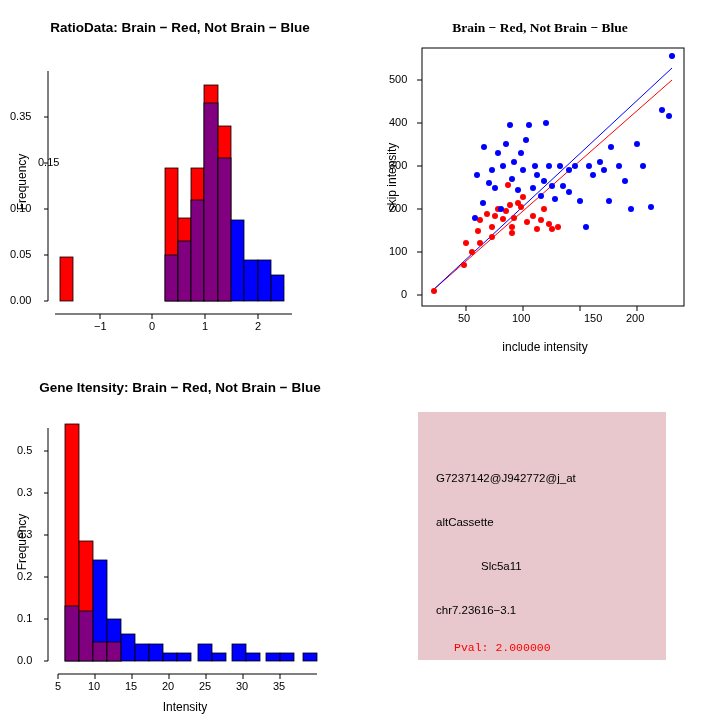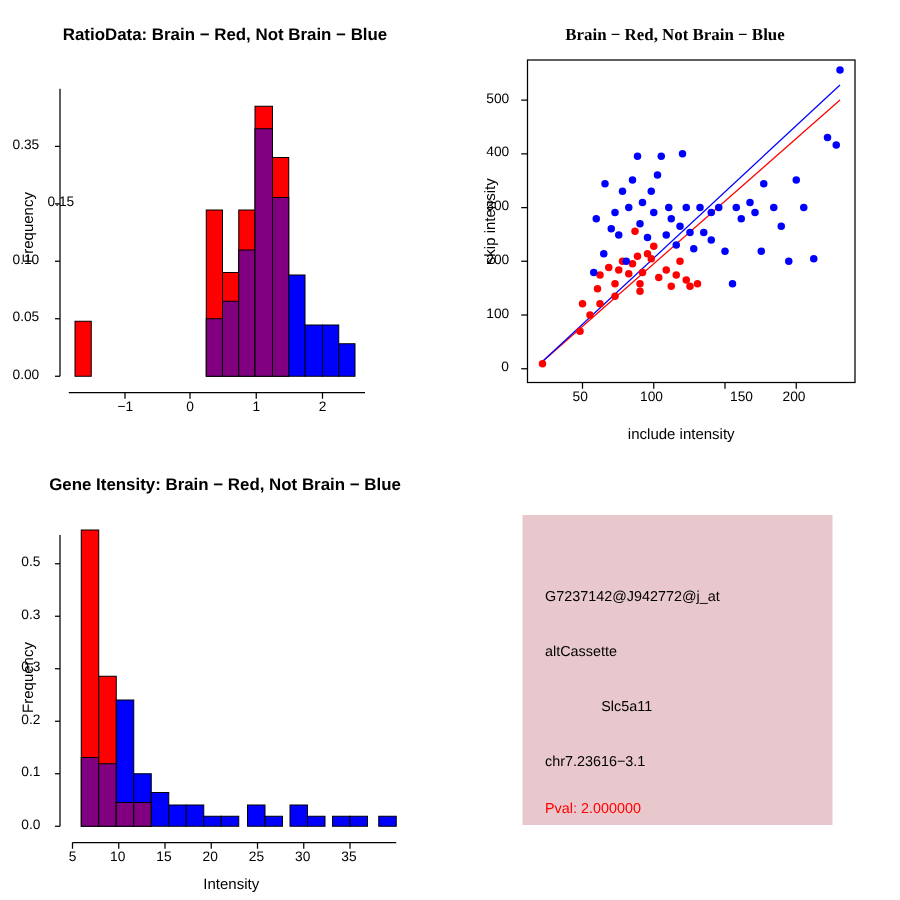--- a/index.html
+++ b/index.html
@@ -314,15 +314,15 @@
   <div class="tick-label" style="left:236px; top:320px;">30</div>
   <div class="tick-label" style="left:273px; top:320px;">35</div>
 </div>
 
 <div class="panel" style="left:360px; top:360px; width:360px; height:360px;">
   <div class="info-box" style="left:58px; top:52px; width:248px; height:248px;">
     <div class="info-line" style="left:18px; top:60px;">G7237142@J942772@j_at</div>
     <div class="info-line" style="left:18px; top:104px;">altCassette</div>
     <div class="info-line" style="left:18px; top:148px;margin-left:45px;">Slc5a11</div>
     <div class="info-line" style="left:18px; top:192px;">chr7.23616−3.1</div>
-    <div class="info-line pval" style="left:18px; top:229px;">Pval: 2.000000</div>
+    <div class="info-line pval" style="left:36px; top:229px;font-family:Liberation Mono, monospace;">Pval: 2.000000</div>
   </div>
 </div>
 
 </body></html>

